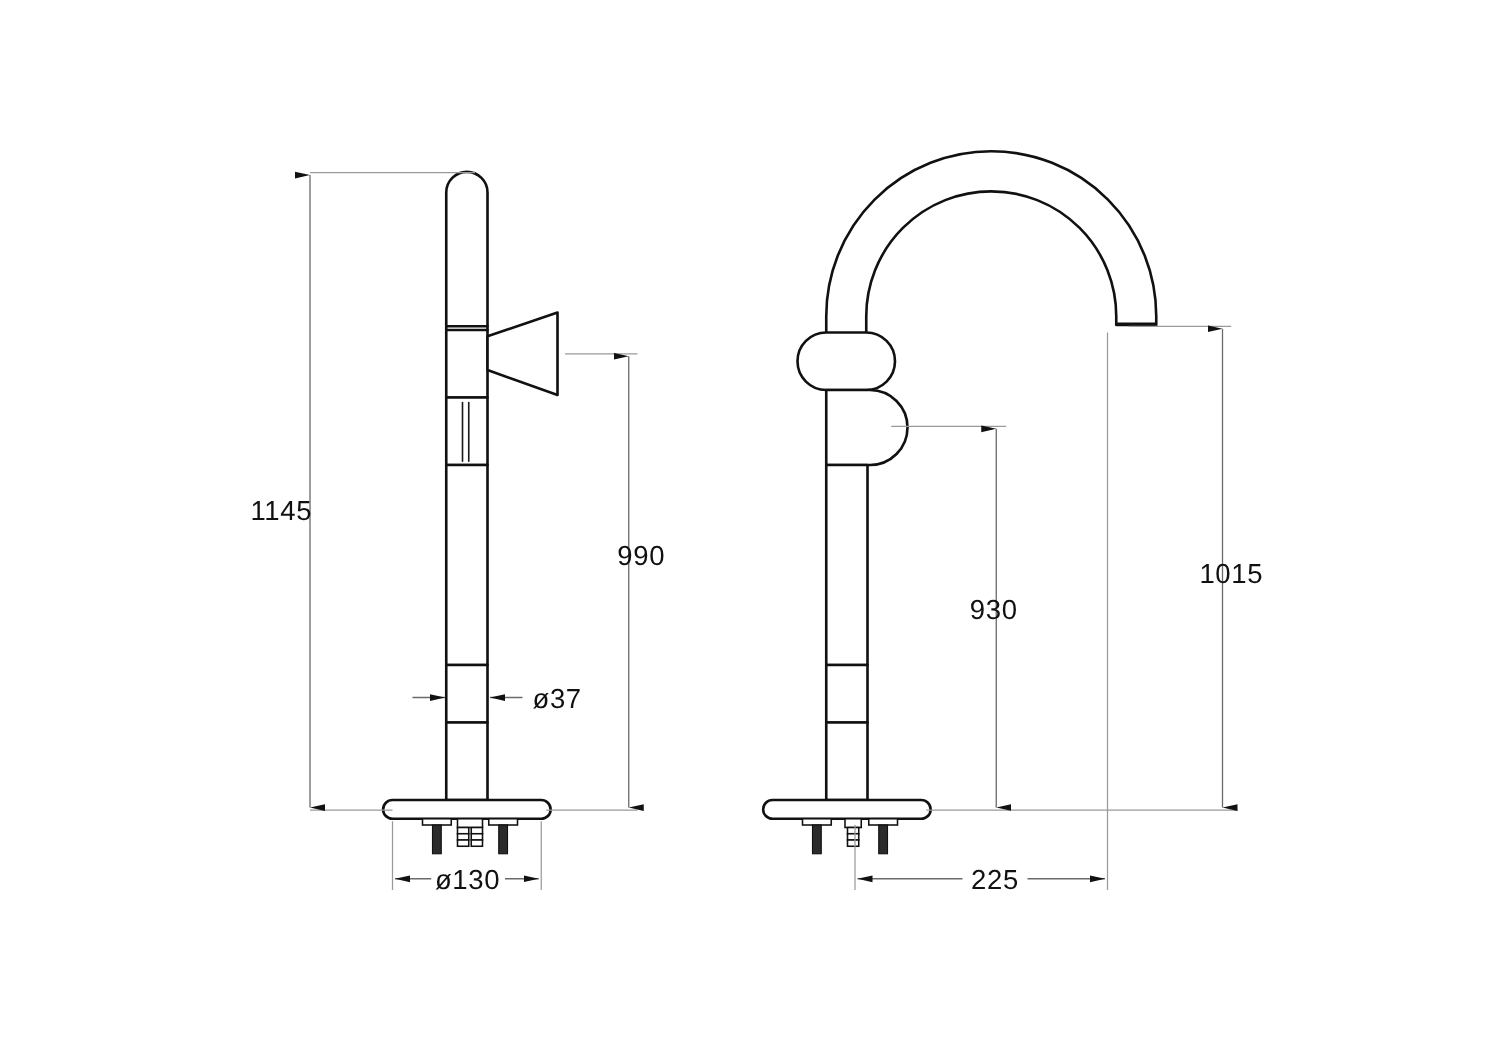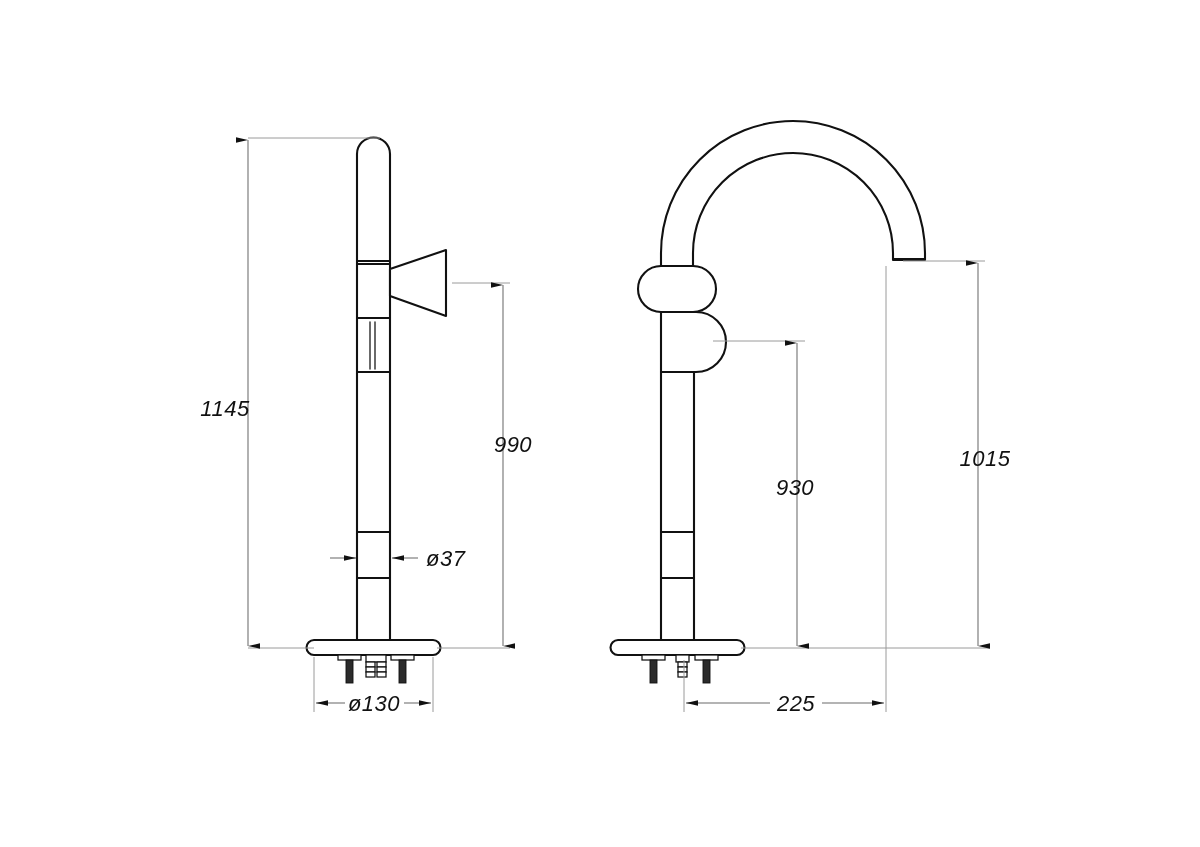--- a/index.html
+++ b/index.html
@@ -12,21 +12,20 @@
     width: 1200px;
     height: 847px;
     font-family: "Liberation Sans", sans-serif;
     overflow: hidden;
   }
   #drawing-root {
     position: relative;
     width: 1200px;
     height: 847px;
     background: #ffffff;
-    font-style: italic;
   }
   svg#tech-drawing {
     display: block;
     width: 1200px;
     height: 847px;
   }
   .part-outline {
     fill: #ffffff;
     stroke: #111111;
     stroke-width: 2.1;

